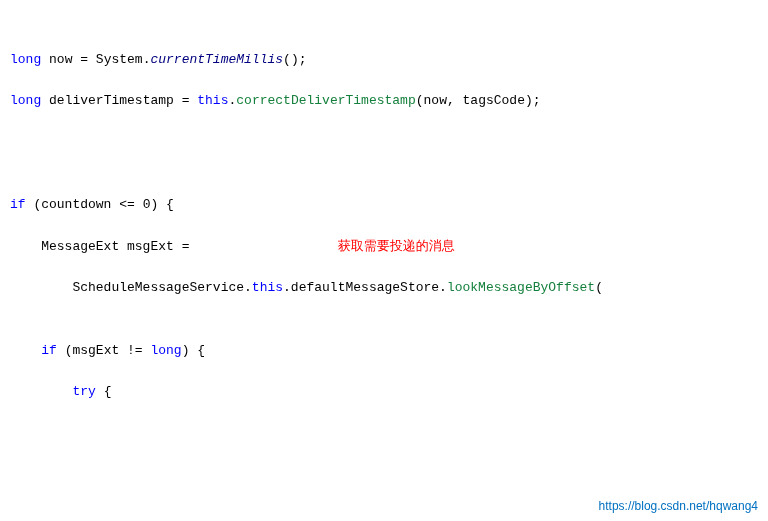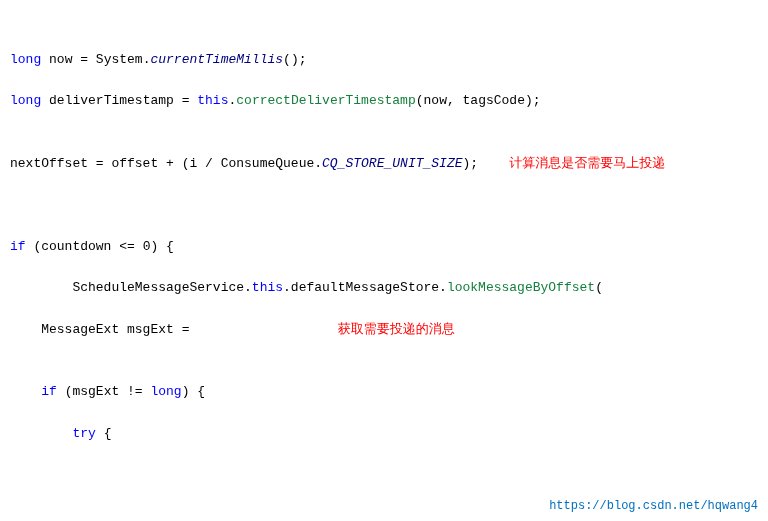--- a/index.html
+++ b/index.html
@@ -33,37 +33,36 @@
     .method { color: #15803d; }
     .var { color: #000000; }
     .annotation-red { color: #ff0000; }
     .static-call { color: #000080; font-style: italic; }
     .watermark {
       position: absolute;
       bottom: 8px;
       right: 10px;
       color: #0070c0;
       font-size: 12px;
-      font-family: Liberation Mono, monospace;
+      font-family: Liberation Sans, sans-serif;
     }
   </style>
 </head>
 <body>
 
 <div class="code-container">
 
 <span class="code-line"><span class="kw">long</span> <span class="var">now</span> = System.<span class="static-call">currentTimeMillis</span>();</span>
 <span class="code-line"><span class="kw">long</span> <span class="var">deliverTimestamp</span> = <span class="kw">this</span>.<span class="method">correctDeliverTimestamp</span>(now, tagsCode);</span>
 <span class="code-line"></span>
-<span class="code-line"><span class="var">nextOffset</span> = offset + (i / ConsumeQueue.<span class="static-call">CQ_STORE_UNIT_SIZE</span>);    <span class="annotation-red">计算消息是否需要马上投递</span></span>
 <span class="code-line"></span>
 <span class="code-line"></span>
 <span class="code-line"><span class="kw">if</span> (countdown &lt;= 0) {</span>
+<span class="code-line">    MessageExt msgExt =                   <span class="annotation-red">获取需要投递的消息</span></span>
 <span class="code-line">        ScheduleMessageService.<span class="kw">this</span>.defaultMessageStore.<span class="method">lookMessageByOffset</span>(</span>
-<span class="code-line">    MessageExt msgExt =                   <span class="annotation-red">获取需要投递的消息</span></span>
 <span class="code-line"></span>
 <span class="code-line">    <span class="kw">if</span> (msgExt != <span class="kw">long</span>) {</span>
 <span class="code-line">        <span class="kw">try</span> {</span>
 
 
 
 
 <span class="code-line"></span>
 
 

